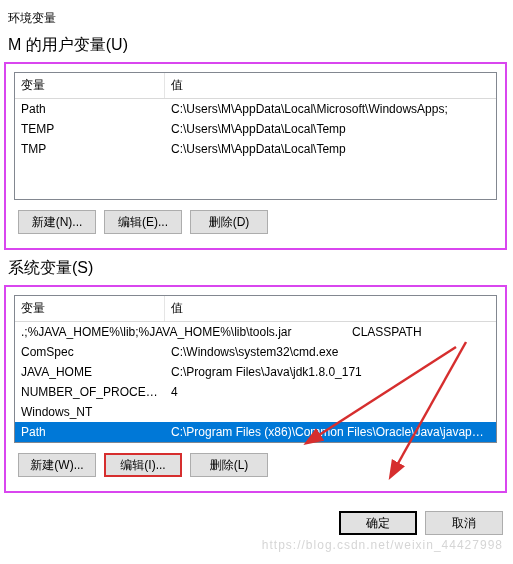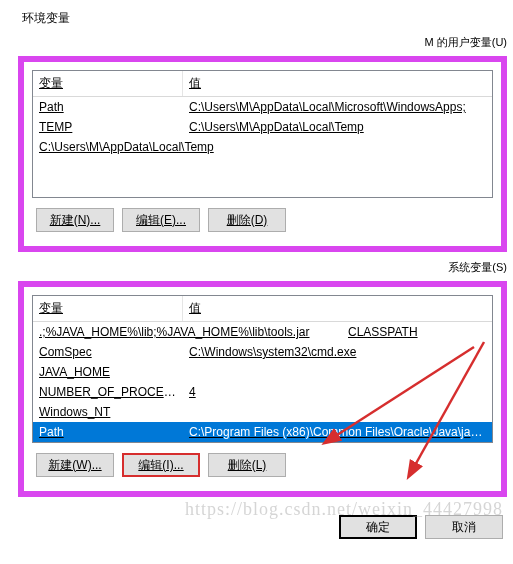--- a/index.html
+++ b/index.html
@@ -1,39 +1,39 @@
 <!DOCTYPE html>
 <html><head>
 <meta charset="utf-8">
 <style>
 * { box-sizing: border-box; margin: 0; padding: 0; }
 body { font-family: "Microsoft YaHei", "Segoe UI", Tahoma, sans-serif; font-size: 12px; background: #fff; color: #000; width: 513px; height: 564px; position: relative; }
-.window { padding: 8px 6px 0 18px; }
+.window { padding: 8px 6px 0 4px; }
 .title { font-size: 12px; margin: 2px 0 8px 4px; }
-.section-label { font-size: 11px; margin: 6px 0 6px 4px; text-align: right; }
-.group { border: 6px solid #d946ef; padding: 8px; margin-bottom: 8px; position: relative; text-decoration: underline; }
+.section-label { font-size: 16px; margin: 6px 0 6px 4px; }
+.group { border: 2px solid #d946ef; padding: 8px; margin-bottom: 8px; position: relative; }
 .table-wrap { border: 1px solid #828790; background: #fff; }
 .thead { display: flex; border-bottom: 1px solid #d9d9d9; background: #fff; }
 .th { padding: 4px 6px; font-size: 12px; border-right: 1px solid #e5e5e5; }
 .th:last-child { border-right: none; }
 .col-var { width: 150px; flex-shrink: 0; }
 .col-val { flex: 1; }
 .tbody { }
 .tr { display: flex; }
 .tr .td { padding: 3px 6px; font-size: 12px; white-space: nowrap; overflow: hidden; text-overflow: ellipsis; }
 .tr.selected { background: #0078d7; color: #fff; }
 .spacer { height: 40px; }
 .btn-row { display: flex; justify-content: flex-start; gap: 8px; padding: 10px 4px 6px 4px; }
 .btn { min-width: 78px; height: 24px; font-size: 12px; background: #e1e1e1; border: 1px solid #adadad; cursor: pointer; padding: 0 8px; font-family: inherit; }
 .btn.highlight { border: 2px solid #d62e2e; }
 .dialog-btns { display: flex; justify-content: flex-end; gap: 8px; padding: 10px 10px 12px 10px; }
 .btn.primary { border: 2px solid #000000; }
 .arrow { position: absolute; pointer-events: none; }
 .arrow svg { overflow: visible; }
-.watermark { position: absolute; right: 10px; bottom: 44px; font-size: 18px; color: rgba(150,150,150,0.4); letter-spacing: 1px; font-family: Liberation Serif, serif; }
+.watermark { position: absolute; right: 10px; bottom: 12px; font-size: 12px; color: rgba(150,150,150,0.4); letter-spacing: 1px; }
 </style>
 </head>
 <body>
 
 <div class="window">
   <div class="title">环境变量</div>
 
   <div class="section-label">M 的用户变量(U)</div>
 
   <div class="group">
@@ -45,20 +45,21 @@
       <div class="tbody" id="user-tbody">
           <div class="tr">
             <div class="td col-var">Path</div>
             <div class="td col-val">C:\Users\M\AppData\Local\Microsoft\WindowsApps;</div>
           </div>
           <div class="tr">
             <div class="td col-var">TEMP</div>
             <div class="td col-val">C:\Users\M\AppData\Local\Temp</div>
           </div>
           <div class="tr">
+            <div class="td col-var">TMP</div>
             <div class="td col-val">C:\Users\M\AppData\Local\Temp</div>
           </div>
         </div>
       <div class="spacer"></div>
     </div>
     <div class="btn-row">
       <button class="btn">新建(N)...</button>
       <button class="btn">编辑(E)...</button>
       <button class="btn">删除(D)</button>
     </div>
@@ -76,20 +77,21 @@
           <div class="tr">
             <div class="td col-val">.;%JAVA_HOME%\lib;%JAVA_HOME%\lib\tools.jar</div>
             <div class="td col-var">CLASSPATH</div>
           </div>
           <div class="tr">
             <div class="td col-var">ComSpec</div>
             <div class="td col-val">C:\Windows\system32\cmd.exe</div>
           </div>
           <div class="tr">
             <div class="td col-var">JAVA_HOME</div>
+            <div class="td col-val">C:\Program Files\Java\jdk1.8.0_171</div>
           </div>
           <div class="tr">
             <div class="td col-var">NUMBER_OF_PROCESSORS</div>
             <div class="td col-val">4</div>
           </div>
           <div class="tr">
             <div class="td col-val">Windows_NT</div>
           </div>
           <div class="tr selected">
             <div class="td col-var">Path</div>

